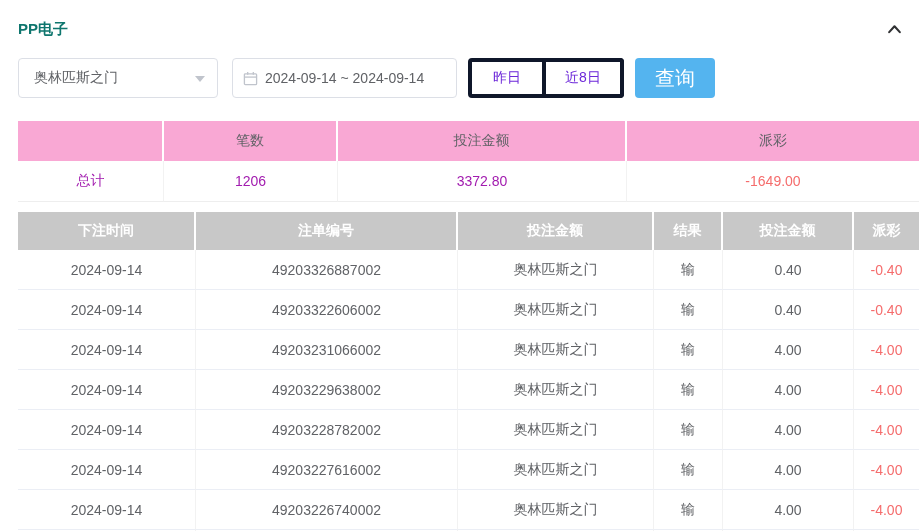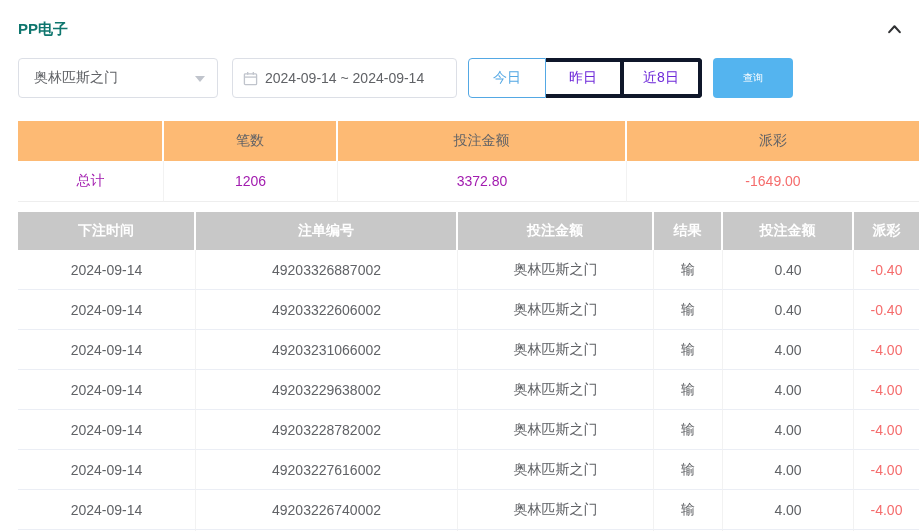--- a/index.html
+++ b/index.html
@@ -55,33 +55,33 @@
     display: flex; align-items: center; justify-content: center;
     cursor: pointer; font-family: inherit;
   }
   .qbtn + .qbtn { border-left: none; }
   .qbtn:first-child { border-radius: 4px 0 0 4px; }
   .qbtn:last-child { border-radius: 0 4px 4px 0; }
   .qbtn.active { border: 1px solid #54a8e4; color: #54a8e4; z-index: 1; }
   .search-btn {
     box-sizing: border-box; width: 80px; height: 40px; margin-left: 11px;
     background: #54b4ef; border: none; border-radius: 4px;
-    color: #ffffff; font-size: 10px; cursor: pointer;
+    color: #ffffff; font-size: 20px; cursor: pointer;
     display: flex; align-items: center; justify-content: center;
     font-family: inherit;
   }
 
   
   table { border-collapse: separate; border-spacing: 0; table-layout: fixed; width: 901px; }
   th, td { text-align: center; vertical-align: middle; font-weight: normal; overflow: hidden; }
 
   
   .summary-wrap { position: absolute; left: 18px; top: 121px; }
   .summary-table th {
-    background: #fdba74; color: #606266; font-size: 14px;
+    background: #f9a8d4; color: #606266; font-size: 14px;
     height: 38px; border-right: 2px solid #ffffff;
   }
   .summary-table th:last-child { border-right: none; }
   .summary-table td {
     background: #ffffff; color: #a21caf; font-size: 14px;
     height: 38px; border-bottom: 1px solid #eeeeee; border-right: 1px solid #f2f2f2;
   }
   .summary-table td:last-child { border-right: none; color: #f56c6c; }
   .summary-table th:nth-child(1), .summary-table td:nth-child(1) { width: 142px; }
   .summary-table th:nth-child(2), .summary-table td:nth-child(2) { width: 170px; }
@@ -133,21 +133,20 @@
           <rect x="1.5" y="3" width="13" height="11.5" rx="1" fill="none" stroke="#c0c4cc" stroke-width="1.4"></rect>
           <line x1="1.5" y1="6.5" x2="14.5" y2="6.5" stroke="#c0c4cc" stroke-width="1.4"></line>
           <line x1="5" y1="1" x2="5" y2="4" stroke="#c0c4cc" stroke-width="1.4"></line>
           <line x1="11" y1="1" x2="11" y2="4" stroke="#c0c4cc" stroke-width="1.4"></line>
         </svg>
       </span>
       <span>2024-09-14 ~ 2024-09-14</span>
     </div>
 
     <div class="btn-group">
-      <button class="qbtn active">今日</button>
       <button class="qbtn">昨日</button>
       <button class="qbtn">近8日</button>
     </div>
 
     <button class="search-btn">查询</button>
   </div>
 
   <div class="summary-wrap">
     <table class="summary-table">
       <thead>

